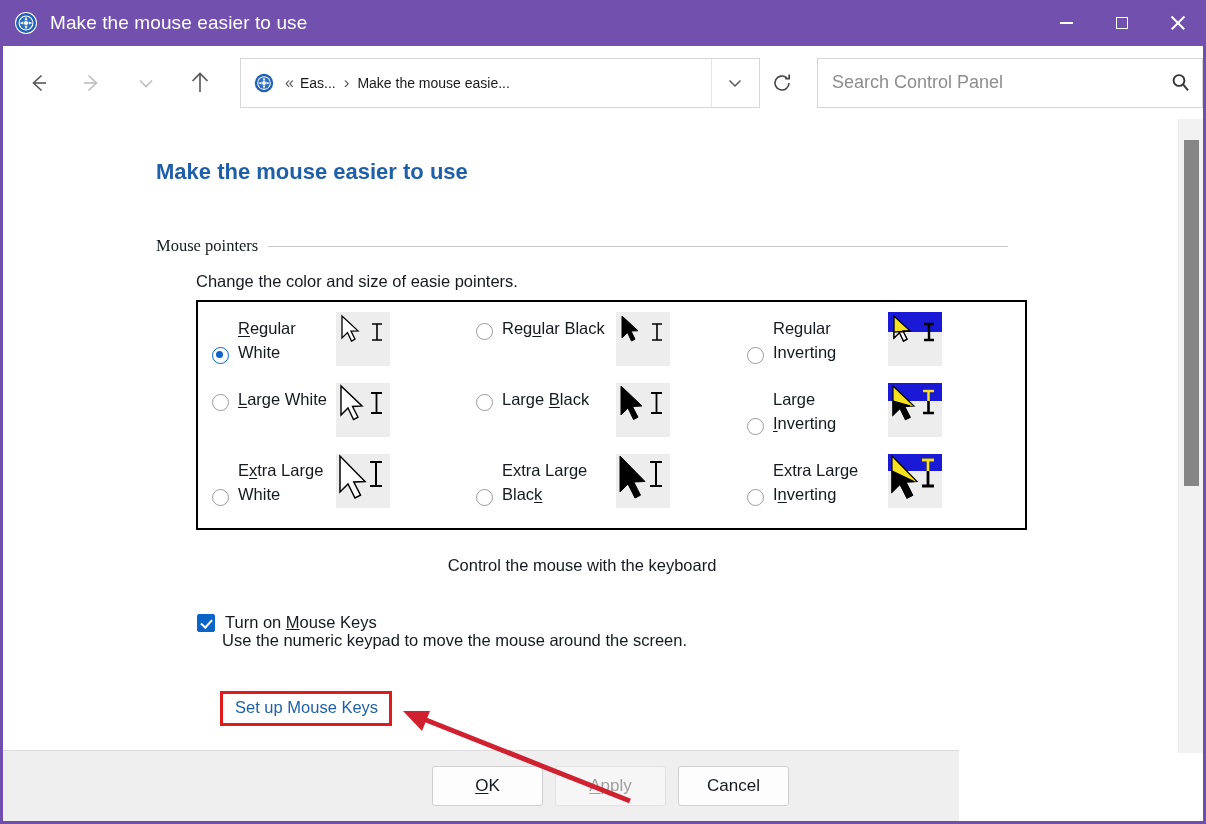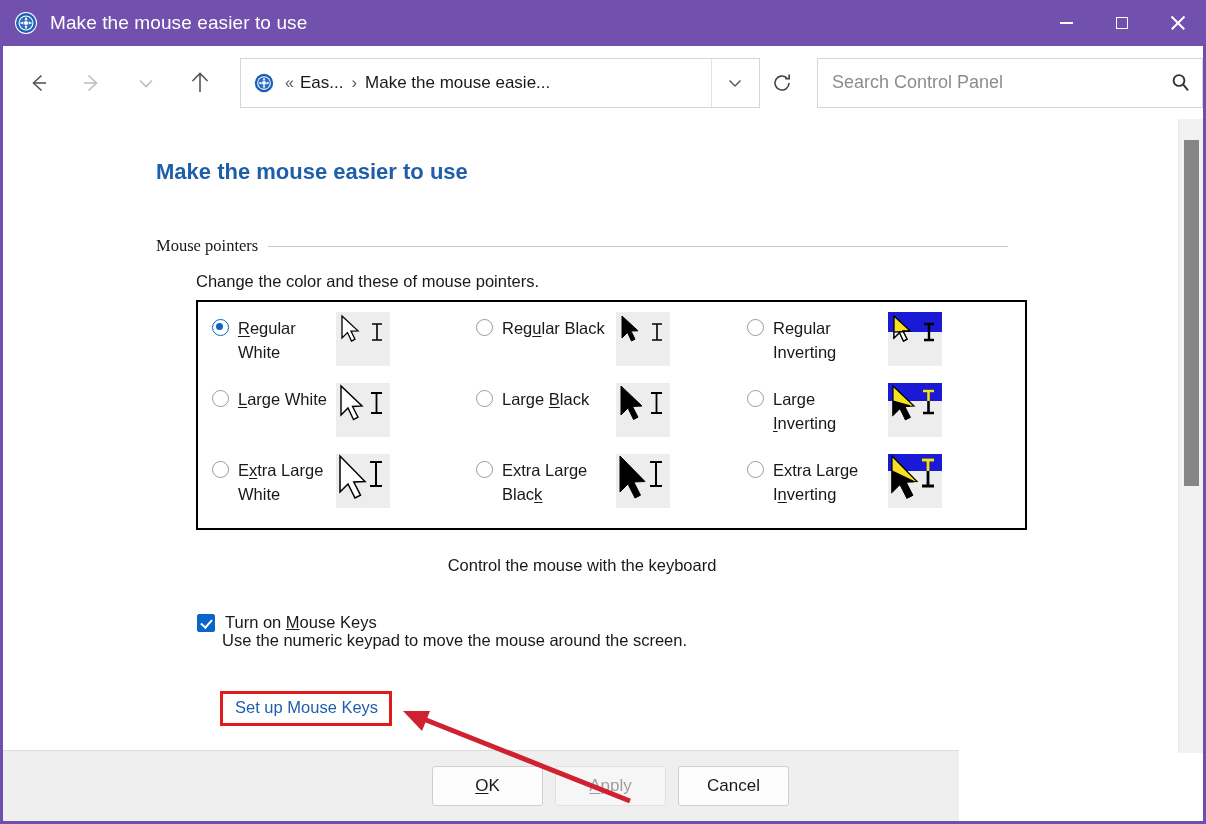--- a/index.html
+++ b/index.html
@@ -55,21 +55,21 @@
   .nav-arrow + .nav-arrow { margin-left: 10px; }
 
   #addressbar {
     margin-left: 18px; width: 552px; height: 50px;
     border: 1px solid #d6d6d6; background: #fff;
     display: flex; align-items: center;
   }
   #addressbar .ab-icon { margin-left: 12px; width: 22px; height: 22px; flex: none; }
   .crumb-sep { color: #5a5a5a; font-size: 17px; padding: 0 8px; }
   .crumb-sep.dbl { font-size: 16px; padding-left: 10px; padding-right: 6px; }
-  .crumb { font-size: 17px; color: #1a1a1a; white-space: nowrap; }
+  .crumb { font-size: 14px; color: #1a1a1a; white-space: nowrap; }
   .ab-chevron { margin-left: auto; width: 48px; display: flex;
     align-items: center; justify-content: center; color: #5a5a5a;
     border-left: 1px solid #e4e4e4; height: 48px; }
   #refresh-btn {
     width: 48px; height: 50px; display: flex; align-items: center;
     justify-content: center; color: #444;
   }
   #searchbox {
     margin-left: 12px; width: 410px; height: 50px;
     border: 1px solid #d6d6d6; background: #fff;
@@ -104,21 +104,21 @@
   .group-head .gh-rule { flex: 1; height: 1px; background: #c9c9c9; margin-left: 10px; }
 
   .sec-desc { position: absolute; font-size: 16.5px; color: #16191d; white-space: nowrap; }
 
   
   #pointer-box {
     position: absolute; left: 193px; top: 181px;
     width: 831px; height: 230px;
     border: 2px solid #000; background: #fff;
   }
-  .pt-row { position: absolute; display: flex; align-items: flex-start; }
+  .pt-row { position: absolute; display: flex; align-items: flex-end; }
   .radio {
     width: 17px; height: 17px; border-radius: 50%;
     border: 1.6px solid #9a9a9a; background: #fff; flex: none;
     margin-top: 3px;
   }
   .radio.on {
     border: 1.6px solid #0b64c8; background: #fff; position: relative;
   }
   .radio.on:after {
     content: ""; position: absolute; left: 3.2px; top: 3.2px;
@@ -291,21 +291,21 @@
 
   <div id="content">
 
     <h1 id="page-title">Make the mouse easier to use</h1>
 
     <div class="group-head" style="left:153px; top:117px;font-family:Liberation Serif, serif;">
       <span class="gh-label">Mouse pointers</span>
       <span class="gh-rule"></span>
     </div>
 
-    <p class="sec-desc" style="left:193px; top:153px;">Change the color and these of mouse pointers.</p>
+    <p class="sec-desc" style="left:193px; top:153px;">Change the color and size of easie pointers.</p>
 
     <div id="pointer-box">
 
       <div class="pt-row" style="left:14px; top:14px;">
         <span class="radio on"></span>
         <span class="pt-label" style="width:105px;"><u>R</u>egular<br>White</span>
       </div>
       <div class="tile" style="left:138px; top:10px;">
         <svg width="54" height="54" viewBox="0 0 54 54">
           <path d="M6 4 L6 26 L11.5 20.5 L15.5 29 L19 27.2 L15 19 L22 18.8 Z" fill="#ffffff" stroke="#000" stroke-width="1.3"></path>

